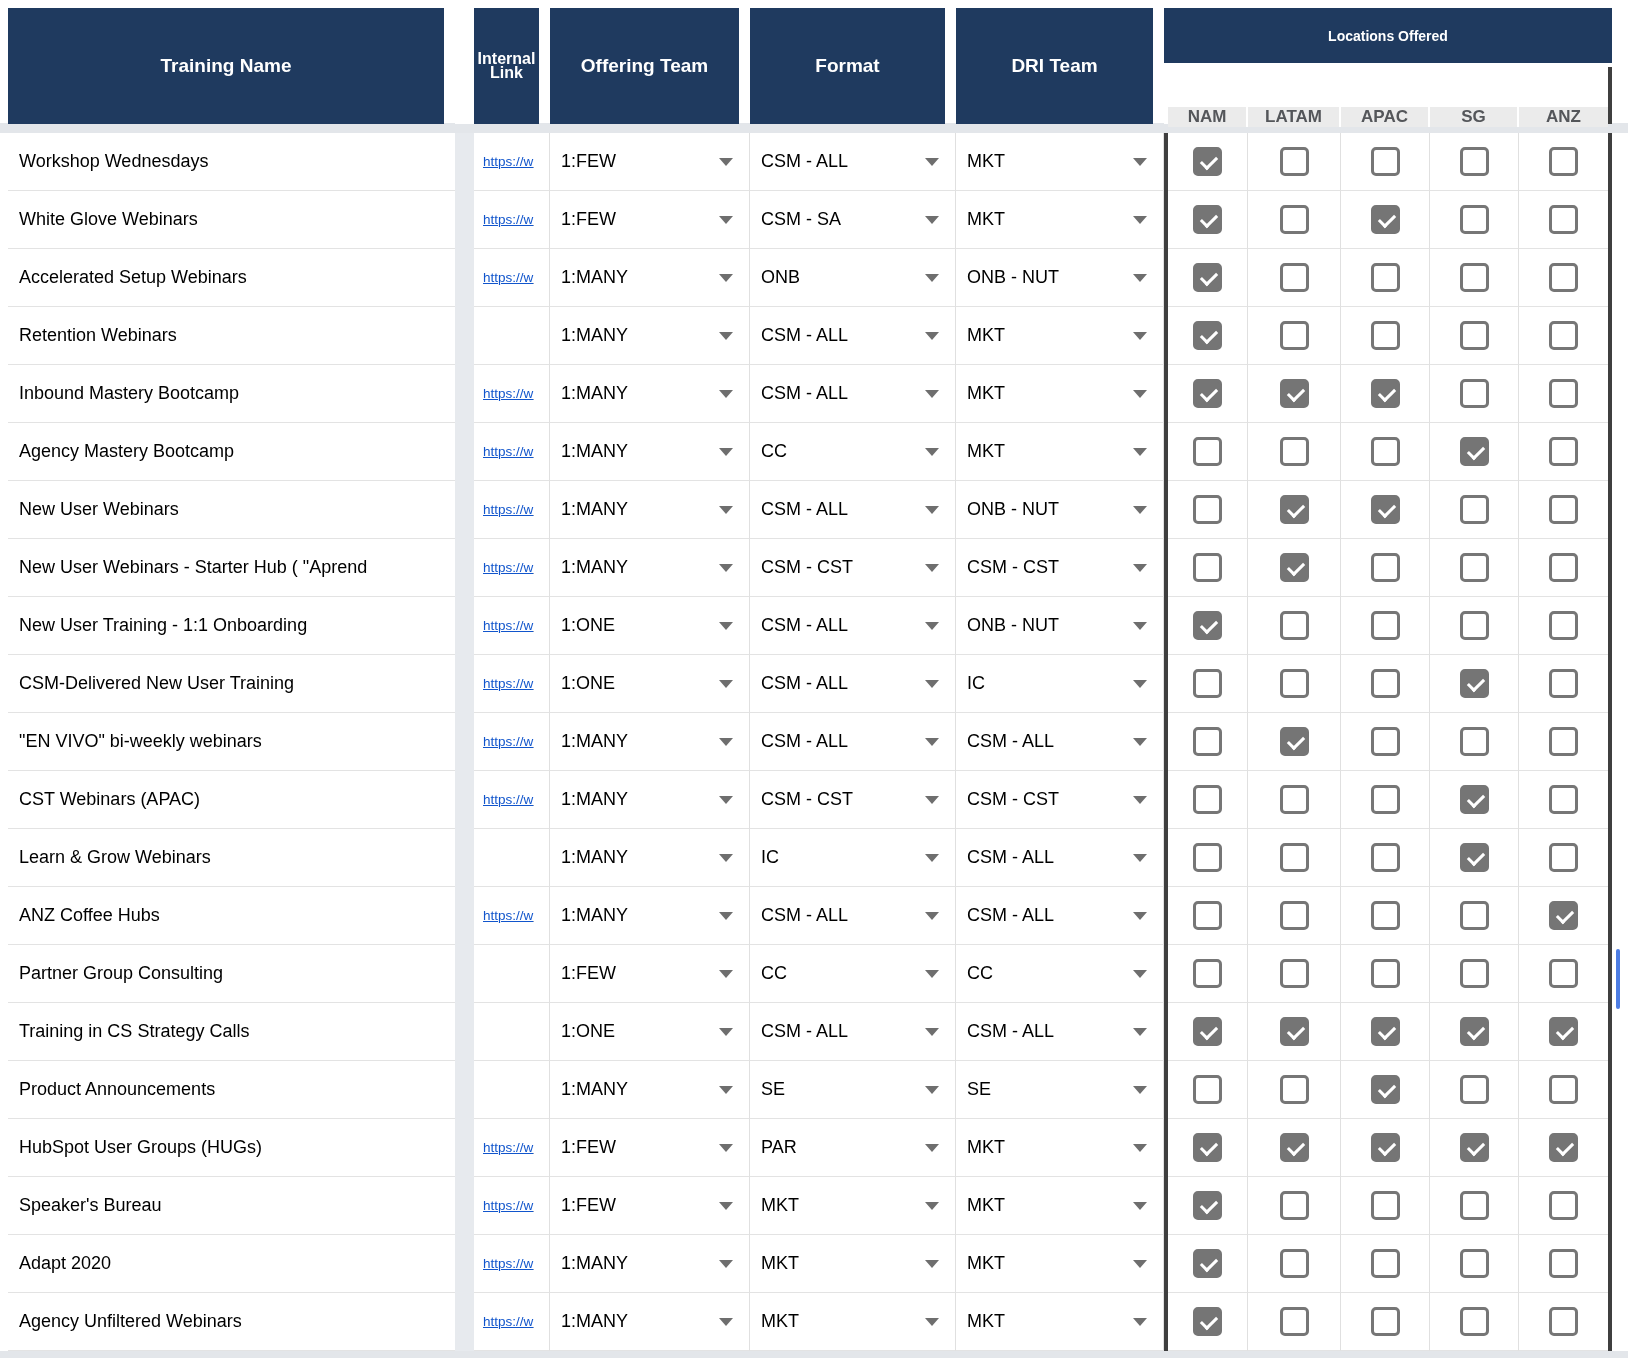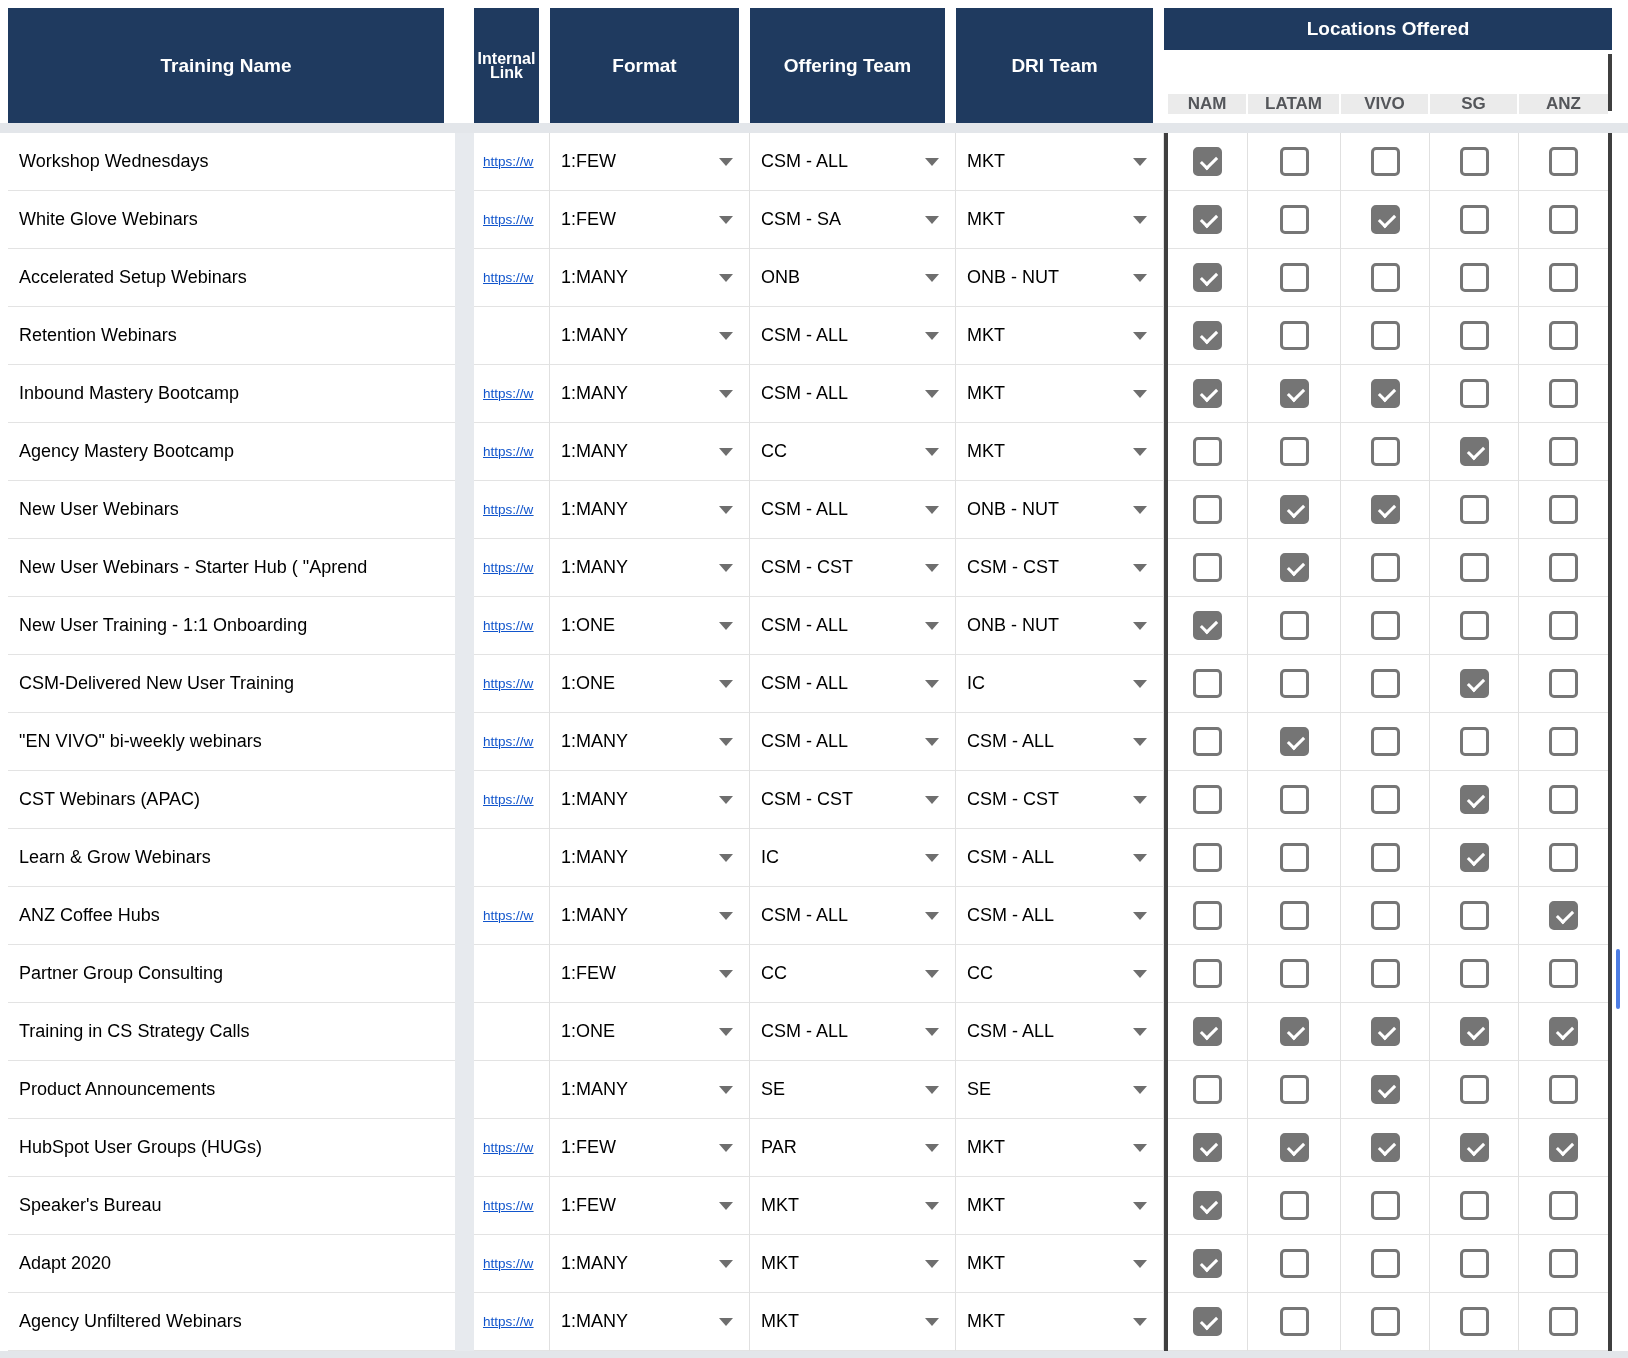--- a/index.html
+++ b/index.html
@@ -10,21 +10,21 @@
   
   .cols{display:grid;grid-template-columns:447px 19px 76px 200px 206px 208px 448px;}
 
   
   .header-grid{margin:8px 0 0 8px;height:115px;}
   .hcell{background:#1f3a5f;color:#fff;display:flex;align-items:center;justify-content:center;
          font-weight:bold;font-size:19px;margin-right:11px;text-align:center;}
   .hcell-link{font-size:16px;line-height:14px;}
   .hgap{background:#fff;}
   .loc-header{display:flex;flex-direction:column;}
-  .loc-title{background:#1f3a5f;color:#fff;font-weight:bold;font-size:19px;height:42px;
+  .loc-title{background:#1f3a5f;color:#fff;font-weight:bold;font-size:14px;height:55px;
              display:flex;align-items:center;justify-content:center;margin-bottom:4px;}
   .loc-subrow{display:grid;grid-template-columns:80px 93px 89px 89px 89px;height:57px;
               padding-left:4px;border-right:4px solid #3f3f3f;box-sizing:border-box;background:#fff;}
   .loc-subcell{background:#ebebeb;color:#54565a;font-weight:bold;font-size:17px;
                display:flex;align-items:center;justify-content:center;border-right:2px solid #fff;margin-top:40px;}
   .loc-subcell:last-child{border-right:none;}
 
   
   .band{width:1628px;height:10px;background:#e3e6ea;}
 
@@ -57,29 +57,29 @@
 </style>
 </head>
 <body>
 
 <div class="page">
 
   <div class="cols header-grid">
     <div class="hcell">Training Name</div>
     <div class="hgap"></div>
     <div class="hcell hcell-link">Internal Link</div>
+    <div class="hcell">Offering Team</div>
     <div class="hcell">Format</div>
-    <div class="hcell">Offering Team</div>
     <div class="hcell">DRI Team</div>
     <div class="loc-header">
       <div class="loc-title">Locations Offered</div>
       <div class="loc-subrow">
         <div class="loc-subcell">NAM</div>
         <div class="loc-subcell">LATAM</div>
-        <div class="loc-subcell">VIVO</div>
+        <div class="loc-subcell">APAC</div>
         <div class="loc-subcell">SG</div>
         <div class="loc-subcell">ANZ</div>
       </div>
     </div>
   </div>
 
   <div class="band"></div>
 
   <div id="table-body">
       <div class="cols row">

